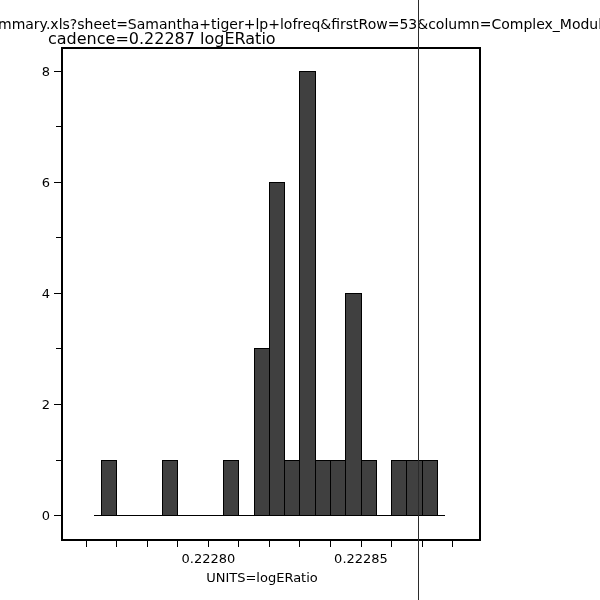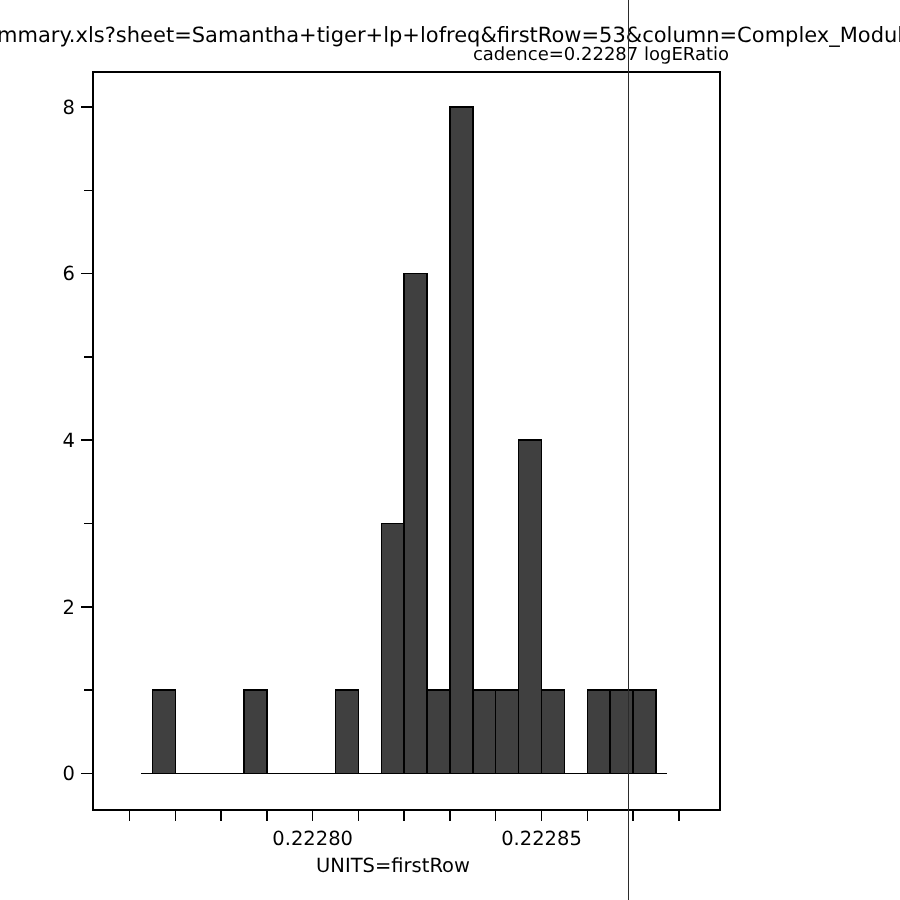--- a/index.html
+++ b/index.html
@@ -8,22 +8,22 @@
     position: relative; overflow: hidden;
     background: #ffffff;
     font-family: "DejaVu Sans", "Liberation Sans", sans-serif;
     color: #000;
   }
   .title-line1 {
     position: absolute; top: 16px; left: -2px;
     font-size: 14px; white-space: nowrap;
   }
   .title-line2 {
-    position: absolute; top: 29px; left: 68px; width: 418px;
-    font-size: 12px; text-align: right; white-space: nowrap;
+    position: absolute; top: 29px; left: 48px; width: 418px;
+    font-size: 16px; text-align: left; white-space: nowrap;
   }
   .x-axis-label {
     position: absolute; top: 570px; left: 62px; width: 418px;
     font-size: 13px; text-align: center; margin-left: -9px;
   }
   svg.chart { position: absolute; top: 0; left: 0; }
   svg text { font-family: "DejaVu Sans", "Liberation Sans", sans-serif; }
 </style>
 </head>
 <body>
@@ -73,13 +73,13 @@
     <line x1="330.4963503649814" y1="540" x2="330.4963503649814" y2="547" stroke="#000000" stroke-width="1" shape-rendering="crispEdges"></line>
     <line x1="361.00729927003715" y1="540" x2="361.00729927003715" y2="547" stroke="#000000" stroke-width="1" shape-rendering="crispEdges"></line>
     <line x1="391.5182481751775" y1="540" x2="391.5182481751775" y2="547" stroke="#000000" stroke-width="1" shape-rendering="crispEdges"></line>
     <line x1="422.02919708031794" y1="540" x2="422.02919708031794" y2="547" stroke="#000000" stroke-width="1" shape-rendering="crispEdges"></line>
     <line x1="452.54014598537367" y1="540" x2="452.54014598537367" y2="547" stroke="#000000" stroke-width="1" shape-rendering="crispEdges"></line>
     <text x="208.45255474450454" y="563" text-anchor="middle" font-size="13" fill="#000000">0.22280</text>
     <text x="361.00729927003715" y="563" text-anchor="middle" font-size="13" fill="#000000">0.22285</text>
     <line x1="418.9781021898039" y1="0" x2="418.9781021898039" y2="600" stroke="#2b2b2b" stroke-width="1" shape-rendering="crispEdges"></line>
   </svg>
 
-<div class="x-axis-label">UNITS=firstRow</div>
+<div class="x-axis-label">UNITS=logERatio</div>
 
 </body></html>

